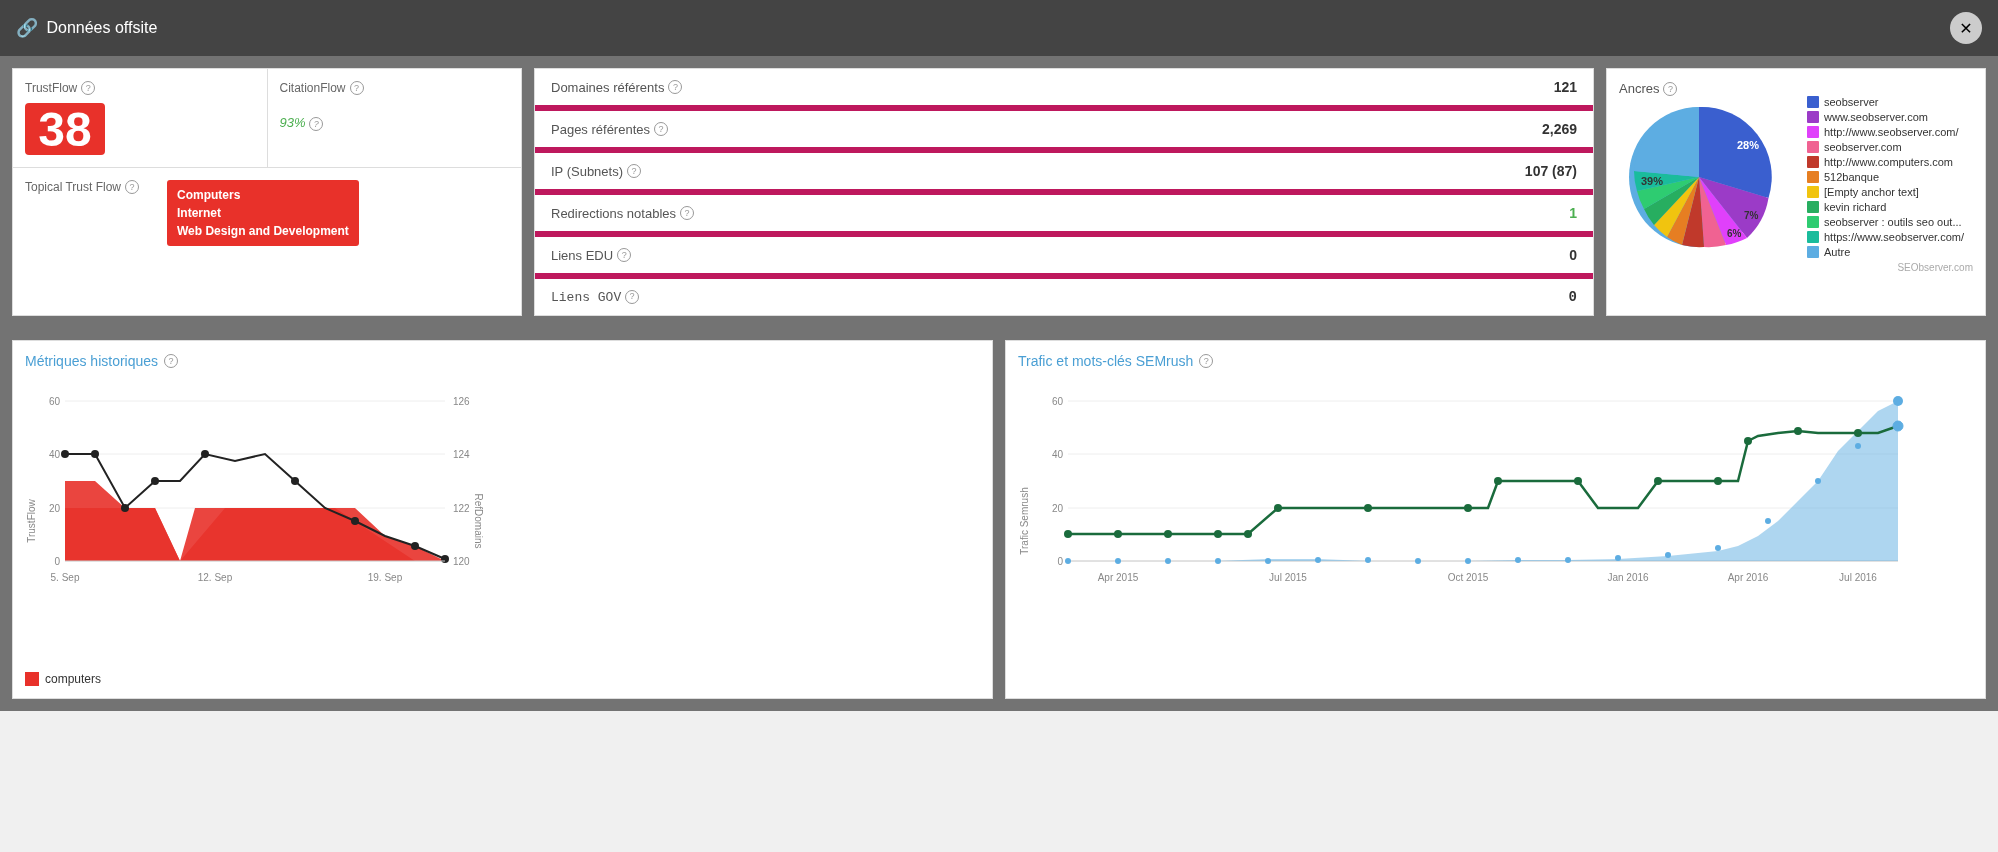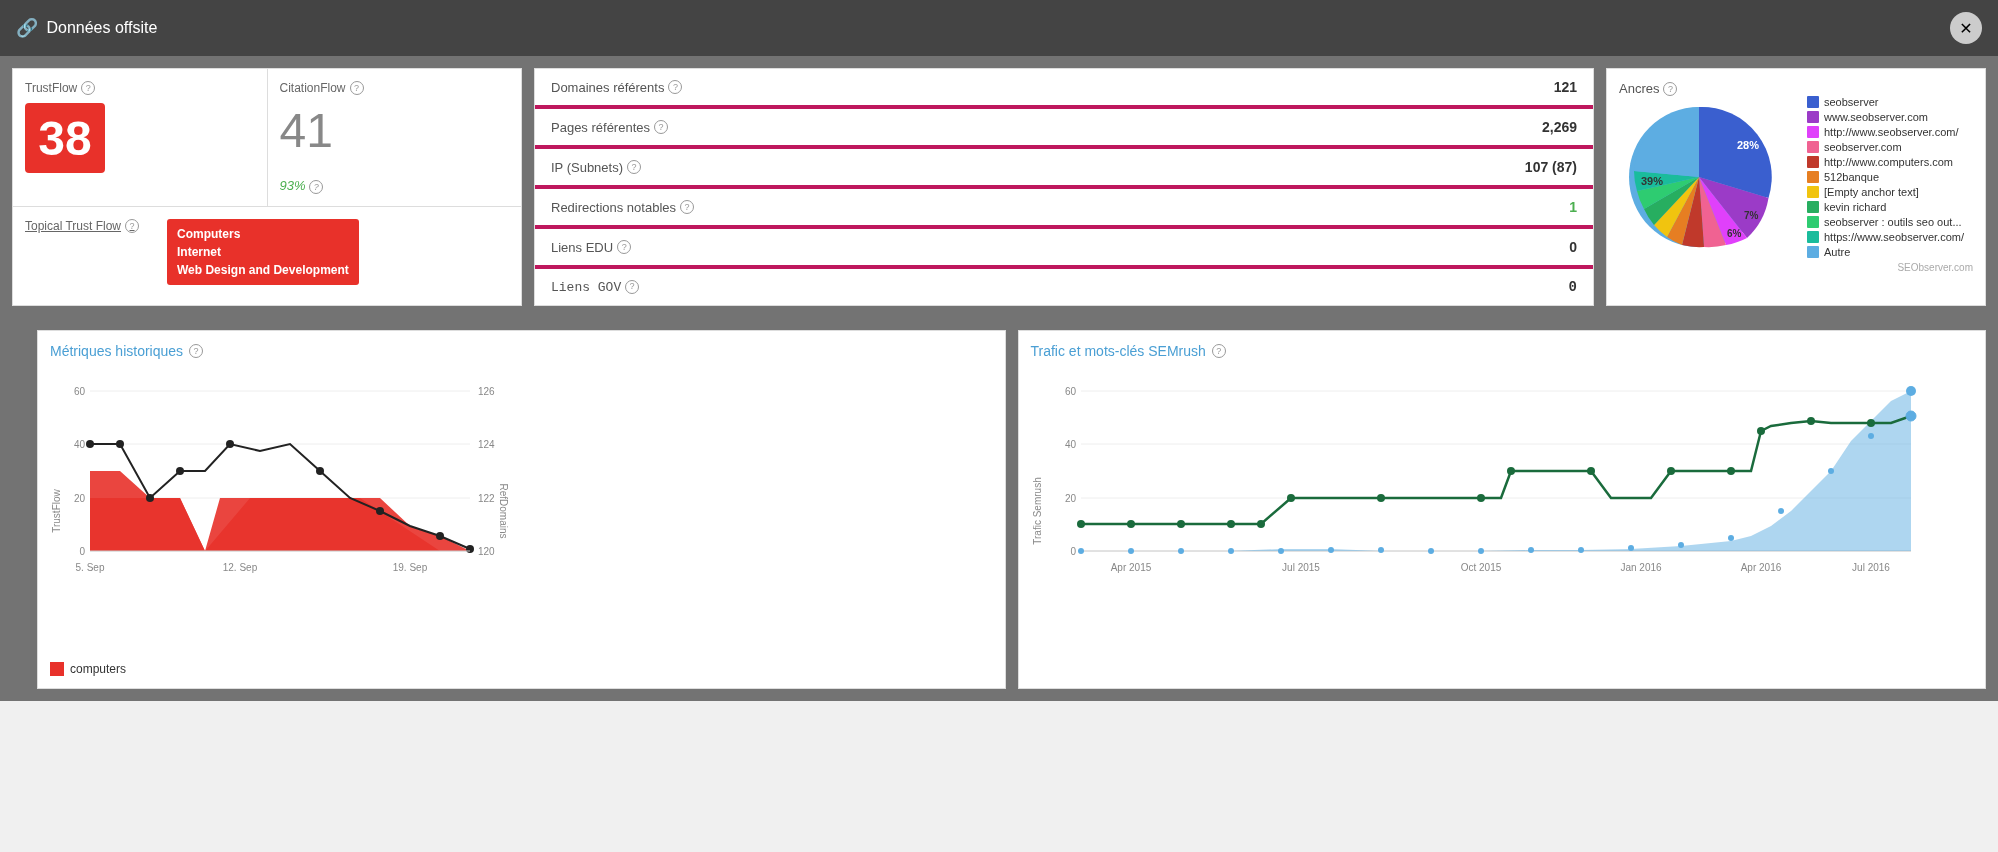--- a/index.html
+++ b/index.html
@@ -63,21 +63,21 @@
       font-size: 12px;
       color: #666;
       margin-bottom: 8px;
       display: flex; align-items: center; gap: 4px;
     }
     .trust-flow-box {
       background: #e8312a;
       color: #fff;
       font-size: 48px;
       font-weight: bold;
-      width: 80px; height: 70px;
+      width: 80px; height: 52px;
       display: flex; align-items: center; justify-content: center;
       border-radius: 4px;
     }
     .citation-flow-number {
       font-size: 48px;
       color: #888;
       font-weight: 300;
     }
     .cf-percent {
       color: #4CAF50;
@@ -88,21 +88,21 @@
     .topical-row {
       display: flex;
       padding: 12px;
       align-items: flex-start;
       gap: 12px;
     }
     .topical-label {
       font-size: 12px;
       color: #666;
       min-width: 130px;
-      display: flex; align-items: center; gap: 4px; text-decoration: underline;
+      display: flex; align-items: center; gap: 4px;
     }
     .topical-tag {
       background: #e8312a;
       color: #fff;
       padding: 6px 10px;
       border-radius: 3px;
       font-size: 12px;
       font-weight: bold;
       line-height: 1.5;
     }
@@ -111,21 +111,21 @@
     .panel-middle {
       background: #fff;
       border: 1px solid #ddd;
       flex: 1;
     }
     .stat-row {
       display: flex;
       justify-content: space-between;
       align-items: center;
       padding: 10px 16px;
-      border-bottom: 4px solid #be185d;
+      border-bottom: 6px solid #be185d;
     }
     .stat-row:last-child { border-bottom: none; font-family: Liberation Mono, monospace; }
     .stat-label { color: #555; font-size: 13px; display: flex; align-items: center; gap: 4px; }
     .stat-value { font-size: 14px; font-weight: bold; color: #333; }
     .stat-value.large { font-size: 14px; font-weight: bold; }
     .stat-value.green { color: #4CAF50; }
 
     
     .panel-right {
       background: #fff;
@@ -169,21 +169,20 @@
       text-align: right;
       font-size: 10px;
       color: #aaa;
       margin-top: 4px;
     }
 
     
     .bottom-row {
       display: flex;
       gap: 12px;
-      margin-left: 25px;
     }
 
     .panel-chart {
       background: #fff;
       border: 1px solid #ddd;
       padding: 12px;
       flex: 1;
     }
     .chart-title {
       font-size: 14px;
@@ -242,21 +241,20 @@
             <span>TrustFlow</span>
             <span class="info-icon">?</span>
           </div>
           <div class="trust-flow-box">38</div>
         </div>
         <div class="cf-section">
           <div class="section-label">
             <span>CitationFlow</span>
             <span class="info-icon">?</span>
           </div>
-          <div class="citation-flow-number">41</div>
           <div class="cf-percent">
             <span>93%</span>
             <span class="info-icon">?</span>
           </div>
         </div>
       </div>
       <div class="topical-row">
         <div class="topical-label">
           <span>Topical Trust Flow</span>
           <span class="info-icon">?</span>

